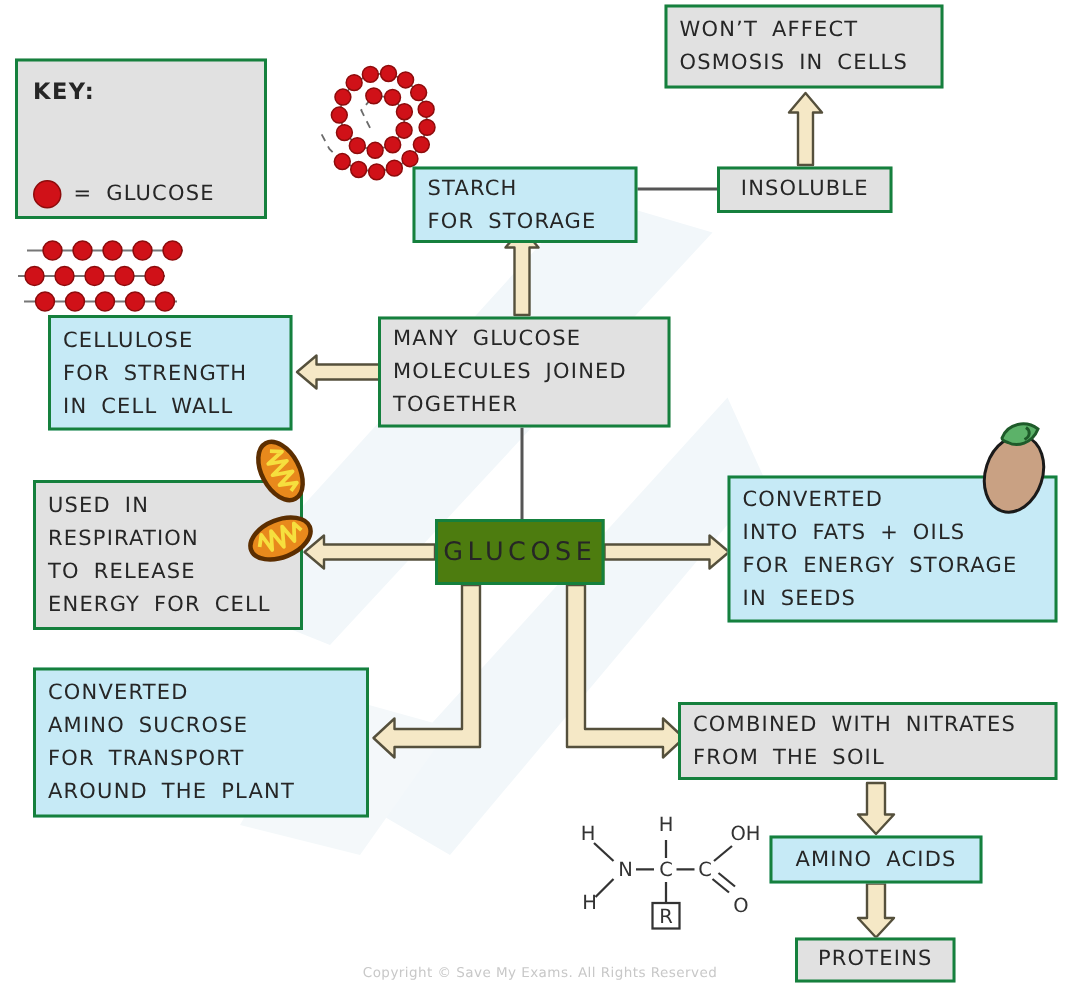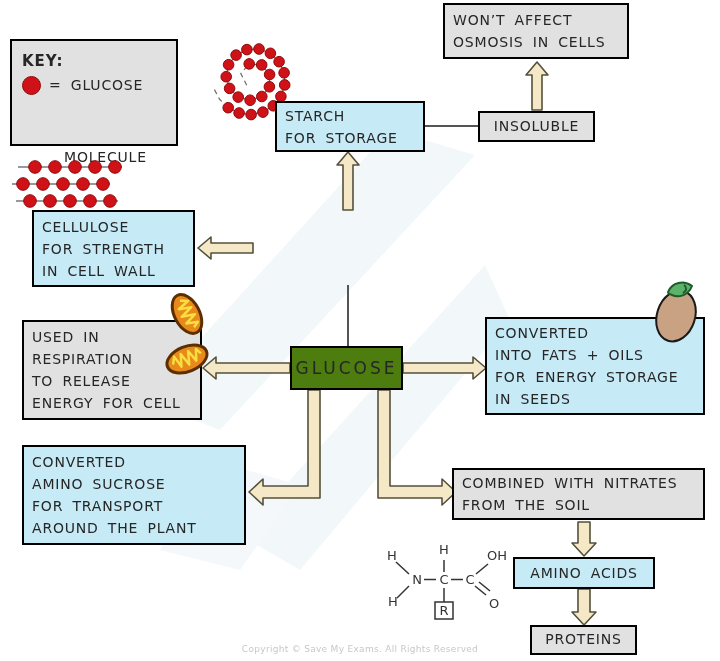--- a/index.html
+++ b/index.html
@@ -2,33 +2,33 @@
 <html><head>
 <meta charset="utf-8">
 <style>
   html,body{margin:0;padding:0;background:#fff;}
   #canvas{
     position:relative;width:720px;height:661px;background:#ffffff;overflow:hidden;
     font-family:"DejaVu Sans","Liberation Sans",sans-serif;color:#262626;
   }
   .abs{position:absolute;}
   .box{
-    position:absolute;box-sizing:border-box;border:2px solid #000000;
+    position:absolute;box-sizing:border-box;border:2px solid #15803d;
     display:flex;flex-direction:column;justify-content:center;
     padding:3px 8px;font-size:14px;letter-spacing:.8px;word-spacing:4px;
     line-height:22px;color:#262626;
   }
   .blue{background:#c6eaf6;}
   .gray{background:#e1e1e1;}
   .tan{background:#4d7c0f;align-items:center;font-size:17px;letter-spacing:3px;}
   .center{align-items:center;text-align:center;justify-content:flex-end;}
   .thinline{position:absolute;background:#555;}
   .arrow{position:absolute;overflow:visible;}
   .arrow polygon{fill:#f5e8c6;stroke:#55503c;stroke-width:1.6;stroke-linejoin:round;}
-  #keybox{padding:8px 10px;justify-content:flex-start;line-height:24px;}
+  #keybox{padding:8px 10px;justify-content:flex-start;line-height:24px;gap:44px;}
   .key-title{font-weight:bold;font-size:15px;letter-spacing:1px;}
   .key-row{display:flex;align-items:center;gap:8px;}
   .dot{width:17px;height:17px;border-radius:50%;background:#d01118;border:1.5px solid #8d0b0b;flex:0 0 auto;}
   .indent{margin-left:42px;margin-top:48px;}
   sub{font-size:10px;}
   .footer{position:absolute;left:0;right:0;top:644px;text-align:center;font-size:9px;color:#c8c8c8;letter-spacing:.3px;}
   svg text{font-family:"DejaVu Sans","Liberation Sans",sans-serif;}
 </style>
 </head>
 <body>
@@ -140,25 +140,30 @@
 
   <div class="box gray" style="left:443px;top:3px;width:186px;height:56px">
     <div>WON’T AFFECT</div>
     <div>OSMOSIS IN CELLS</div>
   </div>
 
   <div class="box gray center" style="left:478px;top:111px;width:117px;height:31px">
     <div>INSOLUBLE</div>
   </div>
 
-  <div class="box blue" style="left:275px;top:101px;width:150px;height:51px">
+  <div class="box blue" style="left:275px;top:111px;width:150px;height:51px">
     <div>STARCH</div>
     <div>FOR STORAGE</div>
   </div>
 
+  <div class="box gray" style="left:252px;top:211px;width:195px;height:74px">
+    <div>MANY GLUCOSE</div>
+    <div>MOLECULES JOINED</div>
+    <div>TOGETHER</div>
+  </div>
 
   <div class="box gray" style="left:22px;top:320px;width:180px;height:100px">
     <div>USED IN</div>
     <div>RESPIRATION</div>
     <div>TO RELEASE</div>
     <div>ENERGY FOR CELL</div>
   </div>
 
   <div class="box blue" style="left:32px;top:210px;width:163px;height:77px">
     <div>CELLULOSE</div>

